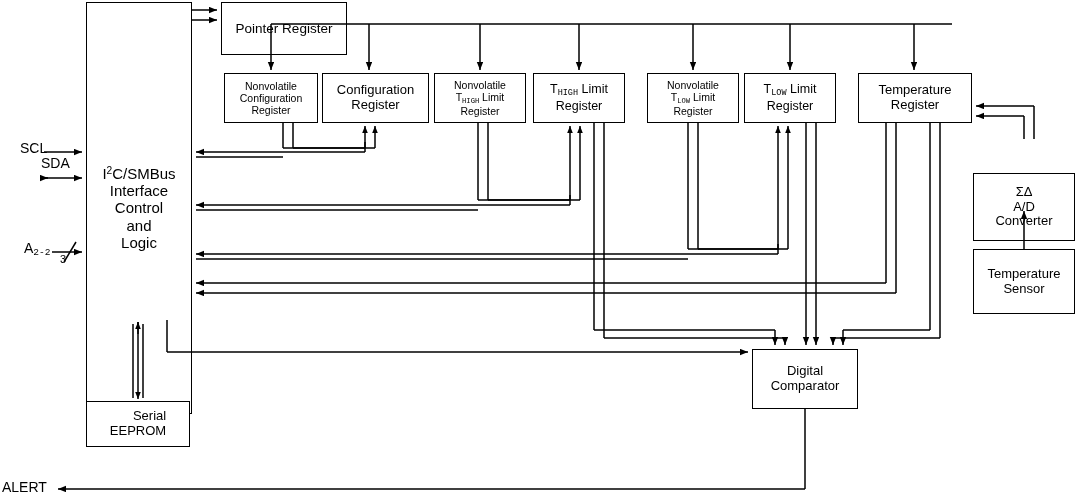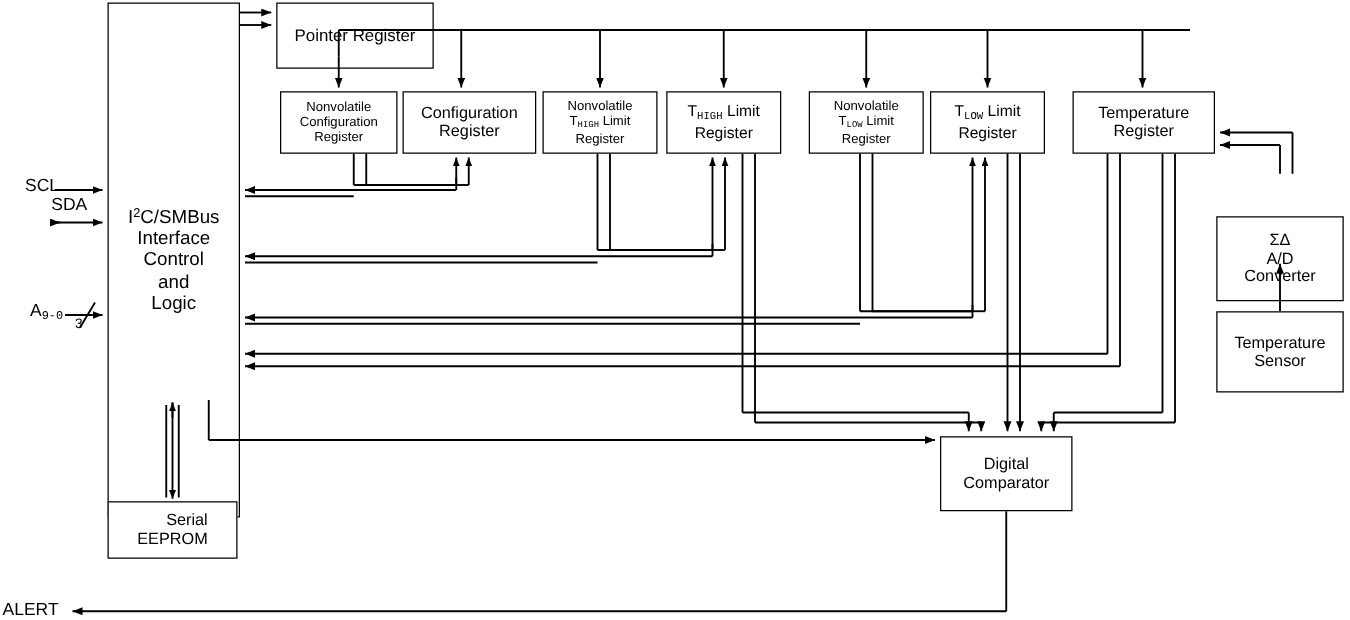--- a/index.html
+++ b/index.html
@@ -105,21 +105,21 @@
 </div>
 
 <div class="blk" id="eeprom">
   <span>
     Serial<br>EEPROM
   </span>
 </div>
 
 <div class="lbl pinlbl" id="scl-lbl">SCL</div>
 <div class="lbl pinlbl" id="sda-lbl">SDA</div>
-<div class="lbl pinlbl" id="a20-lbl">A<sub>9-0</sub></div>
+<div class="lbl pinlbl" id="a20-lbl">A<sub>2-2</sub></div>
 <div class="lbl" id="three-lbl">3</div>
 <div class="lbl pinlbl" id="alert-lbl">ALERT</div>
 
 <svg class="arrows" viewBox="0 0 1080 496">
   <defs>
     <marker id="ah" markerWidth="9" markerHeight="9" refX="8" refY="3.2" orient="auto" markerUnits="userSpaceOnUse">
       <path d="M0,0 L8,3.2 L0,6.4 z" fill="#000"></path>
     </marker>
     <marker id="ahs" markerWidth="8" markerHeight="8" refX="7" refY="2.8" orient="auto" markerUnits="userSpaceOnUse">
       <path d="M0,0 L7,2.8 L0,5.6 z" fill="#000"></path>

